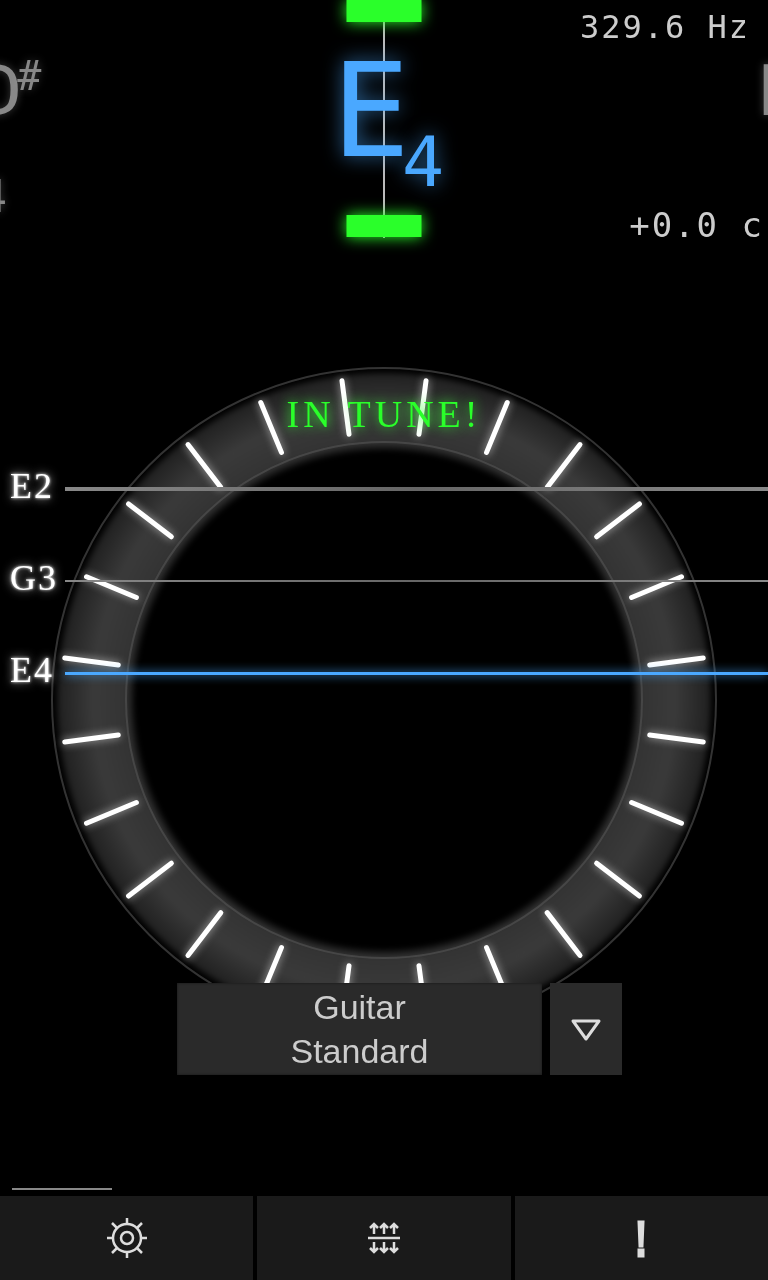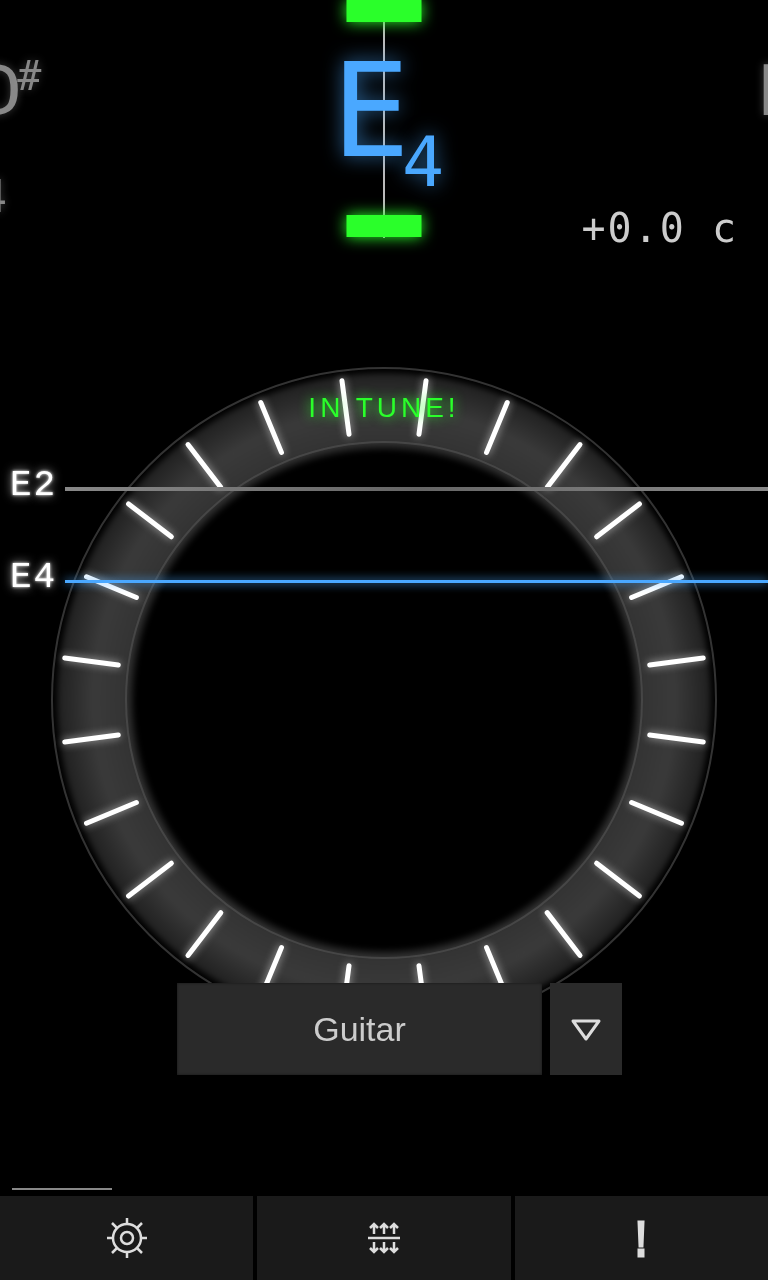--- a/index.html
+++ b/index.html
@@ -68,24 +68,24 @@
   right: 18px;
   top: 8px;
   color: #ccc;
   font-size: 32px;
   font-family: monospace;
   letter-spacing: 2px;
 }
 
 .cents-display {
   position: absolute;
-  right: 30px;
+  right: 4px;
   top: 205px;
   color: #ccc;
-  font-size: 40px;
+  font-size: 34px;
   font-family: monospace;
   letter-spacing: 2px;
   text-align: right;
 }
 
 
 .indicator-top {
   position: absolute;
   left: 50%;
   transform: translateX(-50%);
@@ -124,22 +124,22 @@
   width: 680px;
   height: 680px;
 }
 
 .in-tune-label {
   position: absolute;
   top: 392px;
   left: 50%;
   transform: translateX(-50%);
   color: #2aff2a;
-  font-size: 28px;
-  font-family: Liberation Sans, sans-serif;
+  font-size: 38px;
+  font-family: Liberation Serif, serif;
   letter-spacing: 4px;
   text-shadow: 0 0 12px #2aff2a;
   z-index: 20;
 }
 
 
 .strings {
   position: absolute;
   top: 460px;
   left: 0;
@@ -149,21 +149,21 @@
 .string-row {
   position: relative;
   height: 92px;
 }
 .string-label {
   position: absolute;
   left: 10px;
   top: 5px;
   color: #fff;
   font-size: 36px;
-  font-family: Liberation Mono, monospace;
+  font-family: Liberation Serif, serif;
   letter-spacing: 2px;
   text-shadow: 0 0 10px rgba(255,255,255,0.8), 0 0 3px #fff;
   text-align: right;
 }
 .string-line {
   position: absolute;
   top: 28px;
   left: 65px;
   right: 0;
   height: 2px;
@@ -252,20 +252,21 @@
   </div>
 
   <div class="current-note">
     <span>E</span><span class="octave">4</span>
   </div>
 
   <div class="next-note">
     <span>F</span>
   </div>
 
+  <div class="freq-display">329.6 Hz</div>
   <div class="cents-display">+0.0 c</div>
 </div>
 
 <div class="in-tune-label">IN TUNE!</div>
 
 <svg class="soundhole" viewBox="0 0 680 680">
   <defs>
     <radialGradient id="ringGrad" cx="50%" cy="50%" r="50%">
       <stop offset="75%" stop-color="#000"></stop>
       <stop offset="78%" stop-color="#333"></stop>
@@ -304,29 +305,34 @@
       <line x1="305.0189804850262" y1="74.29277715181883" x2="297.97056610514335" y2="20.754754637633084"></line>
     </g>
 </svg>
 
 <div class="strings">
   <div class="string-row">
     <span class="string-label">E2</span>
     <div class="string-line thick"></div>
   </div>
   <div class="string-row">
+    <span class="string-label">G3</span>
+    <div class="string-line"></div>
+  </div>
+  <div class="string-row">
     <span class="string-label">E4</span>
     <div class="string-line active"></div>
   </div>
 </div>
 
 <div class="tuning-selector">
   <button class="tuning-button">
     <div>
       <div>Guitar</div>
+      <div>Standard</div>
     </div>
   </button>
   <button class="dropdown-button">
     <svg width="34" height="28" viewBox="0 0 34 28">
       <path d="M 4 6 L 30 6 L 17 24 Z" fill="none" stroke="#ddd" stroke-width="3" stroke-linejoin="round"></path>
     </svg>
   </button>
 </div>
 
 <div class="tick-line"></div>

